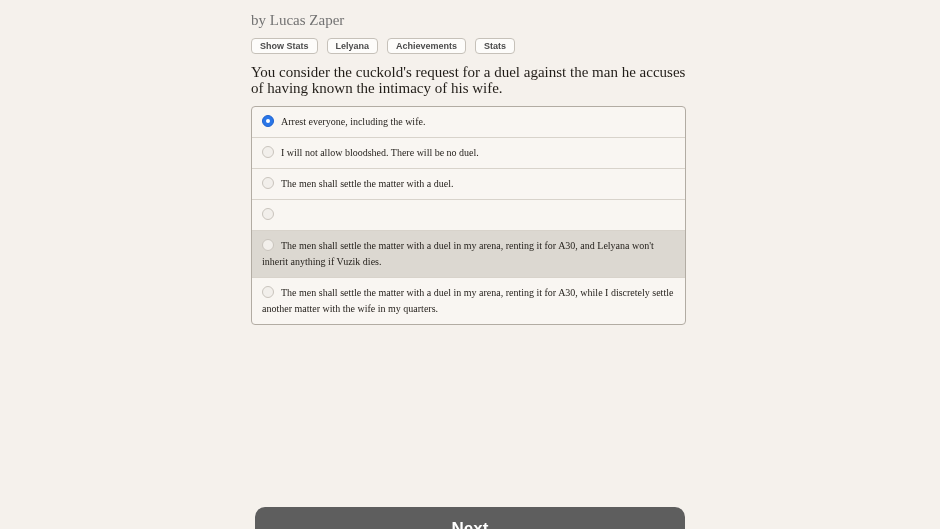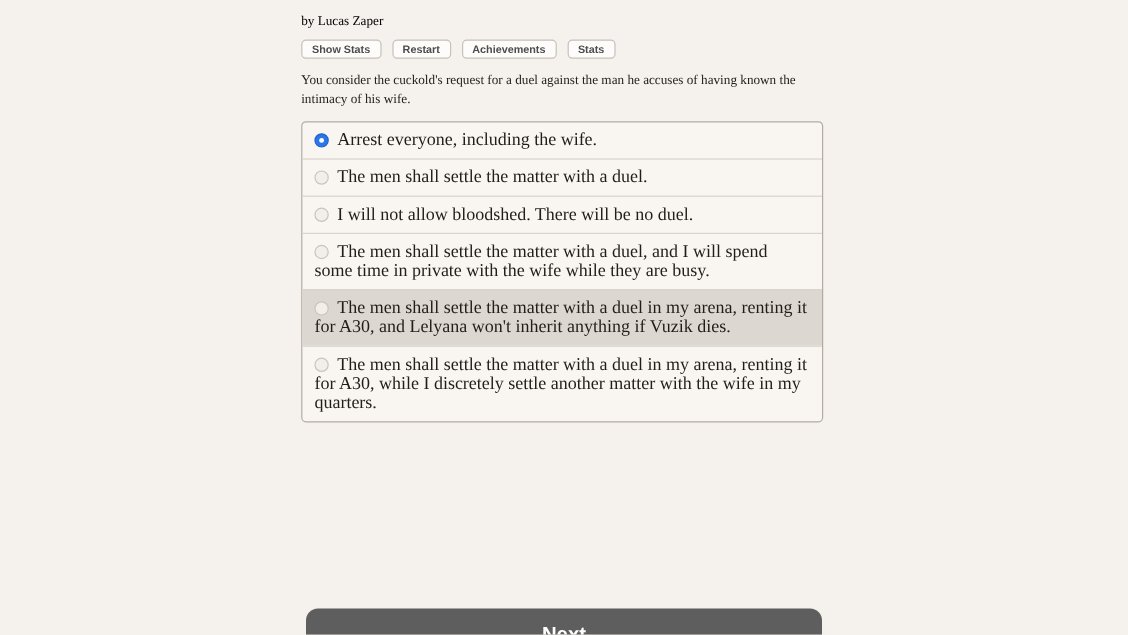--- a/index.html
+++ b/index.html
@@ -10,53 +10,53 @@
     background:#f5f1ec;
     overflow:hidden;
     font-family:"Liberation Serif","DejaVu Serif",serif;
     color:#211d18;
   }
   .content {
     position:absolute; left:251px; top:0; width:435px;
   }
   .byline {
     margin-top:12px;
-    font-size:11px;
-    color:#000000;
+    font-size:15px;
+    color:#737373;
   }
   .toolbar {
     margin-top:9px;
     display:flex; gap:9px; align-items:center;
   }
   .toolbar button {
     font-family:"Liberation Sans",sans-serif;
     font-size:9px; font-weight:bold; color:#4c4c4c;
     background:#fdfcfa;
     border:1px solid #c6c1b9;
     border-radius:4px;
     padding:3px 8px 2px 8px;
     cursor:pointer;
     line-height:1;
   }
   .narrative {
     margin-top:10px;
-    font-size:11px;
+    font-size:15px;
     line-height:16px;
     width:435px;
   }
   .choices {
     margin-top:10px;
     border:1px solid #b2aca3;
     border-radius:4px;
     background:#f9f6f2;
     overflow:hidden;
   }
   .choice {
     padding:7px 10px;
-    font-size:15px;
+    font-size:10px;
     line-height:16px;
     cursor:pointer;
   }
   .choice + .choice { border-top:1px solid #d8d3cb; }
   .choice.highlighted { background:#dcd8d1; }
   .radio {
     display:inline-block;
     width:12px; height:12px;
     border-radius:50%;
     background:#f2efeb;
@@ -96,39 +96,39 @@
 </head>
 <body>
 
 <div class="stage">
   <div class="content">
 
     <div class="byline">by Lucas Zaper</div>
 
     <div class="toolbar">
       <button>Show Stats</button>
-      <button>Restart</button>
+      <button>Lelyana</button>
       <button>Achievements</button>
       <button>Stats</button>
     </div>
 
     <div class="narrative">You consider the cuckold's request for a duel against the man he accuses of having known the intimacy of his wife.</div>
 
     <div class="choices">
       <div class="choice selected">
         <span class="radio"></span><span>Arrest everyone, including the wife.</span>
       </div>
       <div class="choice">
+        <span class="radio"></span><span>I will not allow bloodshed. There will be no duel.</span>
+      </div>
+      <div class="choice">
         <span class="radio"></span><span>The men shall settle the matter with a duel.</span>
       </div>
       <div class="choice">
-        <span class="radio"></span><span>I will not allow bloodshed. There will be no duel.</span>
-      </div>
-      <div class="choice">
-        <span class="radio"></span><span>The men shall settle the matter with a duel, and I will spend some time in private with the wife while they are busy.</span>
+        <span class="radio"></span>
       </div>
       <div class="choice highlighted">
         <span class="radio"></span><span>The men shall settle the matter with a duel in my arena, renting it for A30, and Lelyana won't inherit anything if Vuzik dies.</span>
       </div>
       <div class="choice">
         <span class="radio"></span><span>The men shall settle the matter with a duel in my arena, renting it for A30, while I discretely settle another matter with the wife in my quarters.</span>
       </div>
     </div>
 
   </div>

